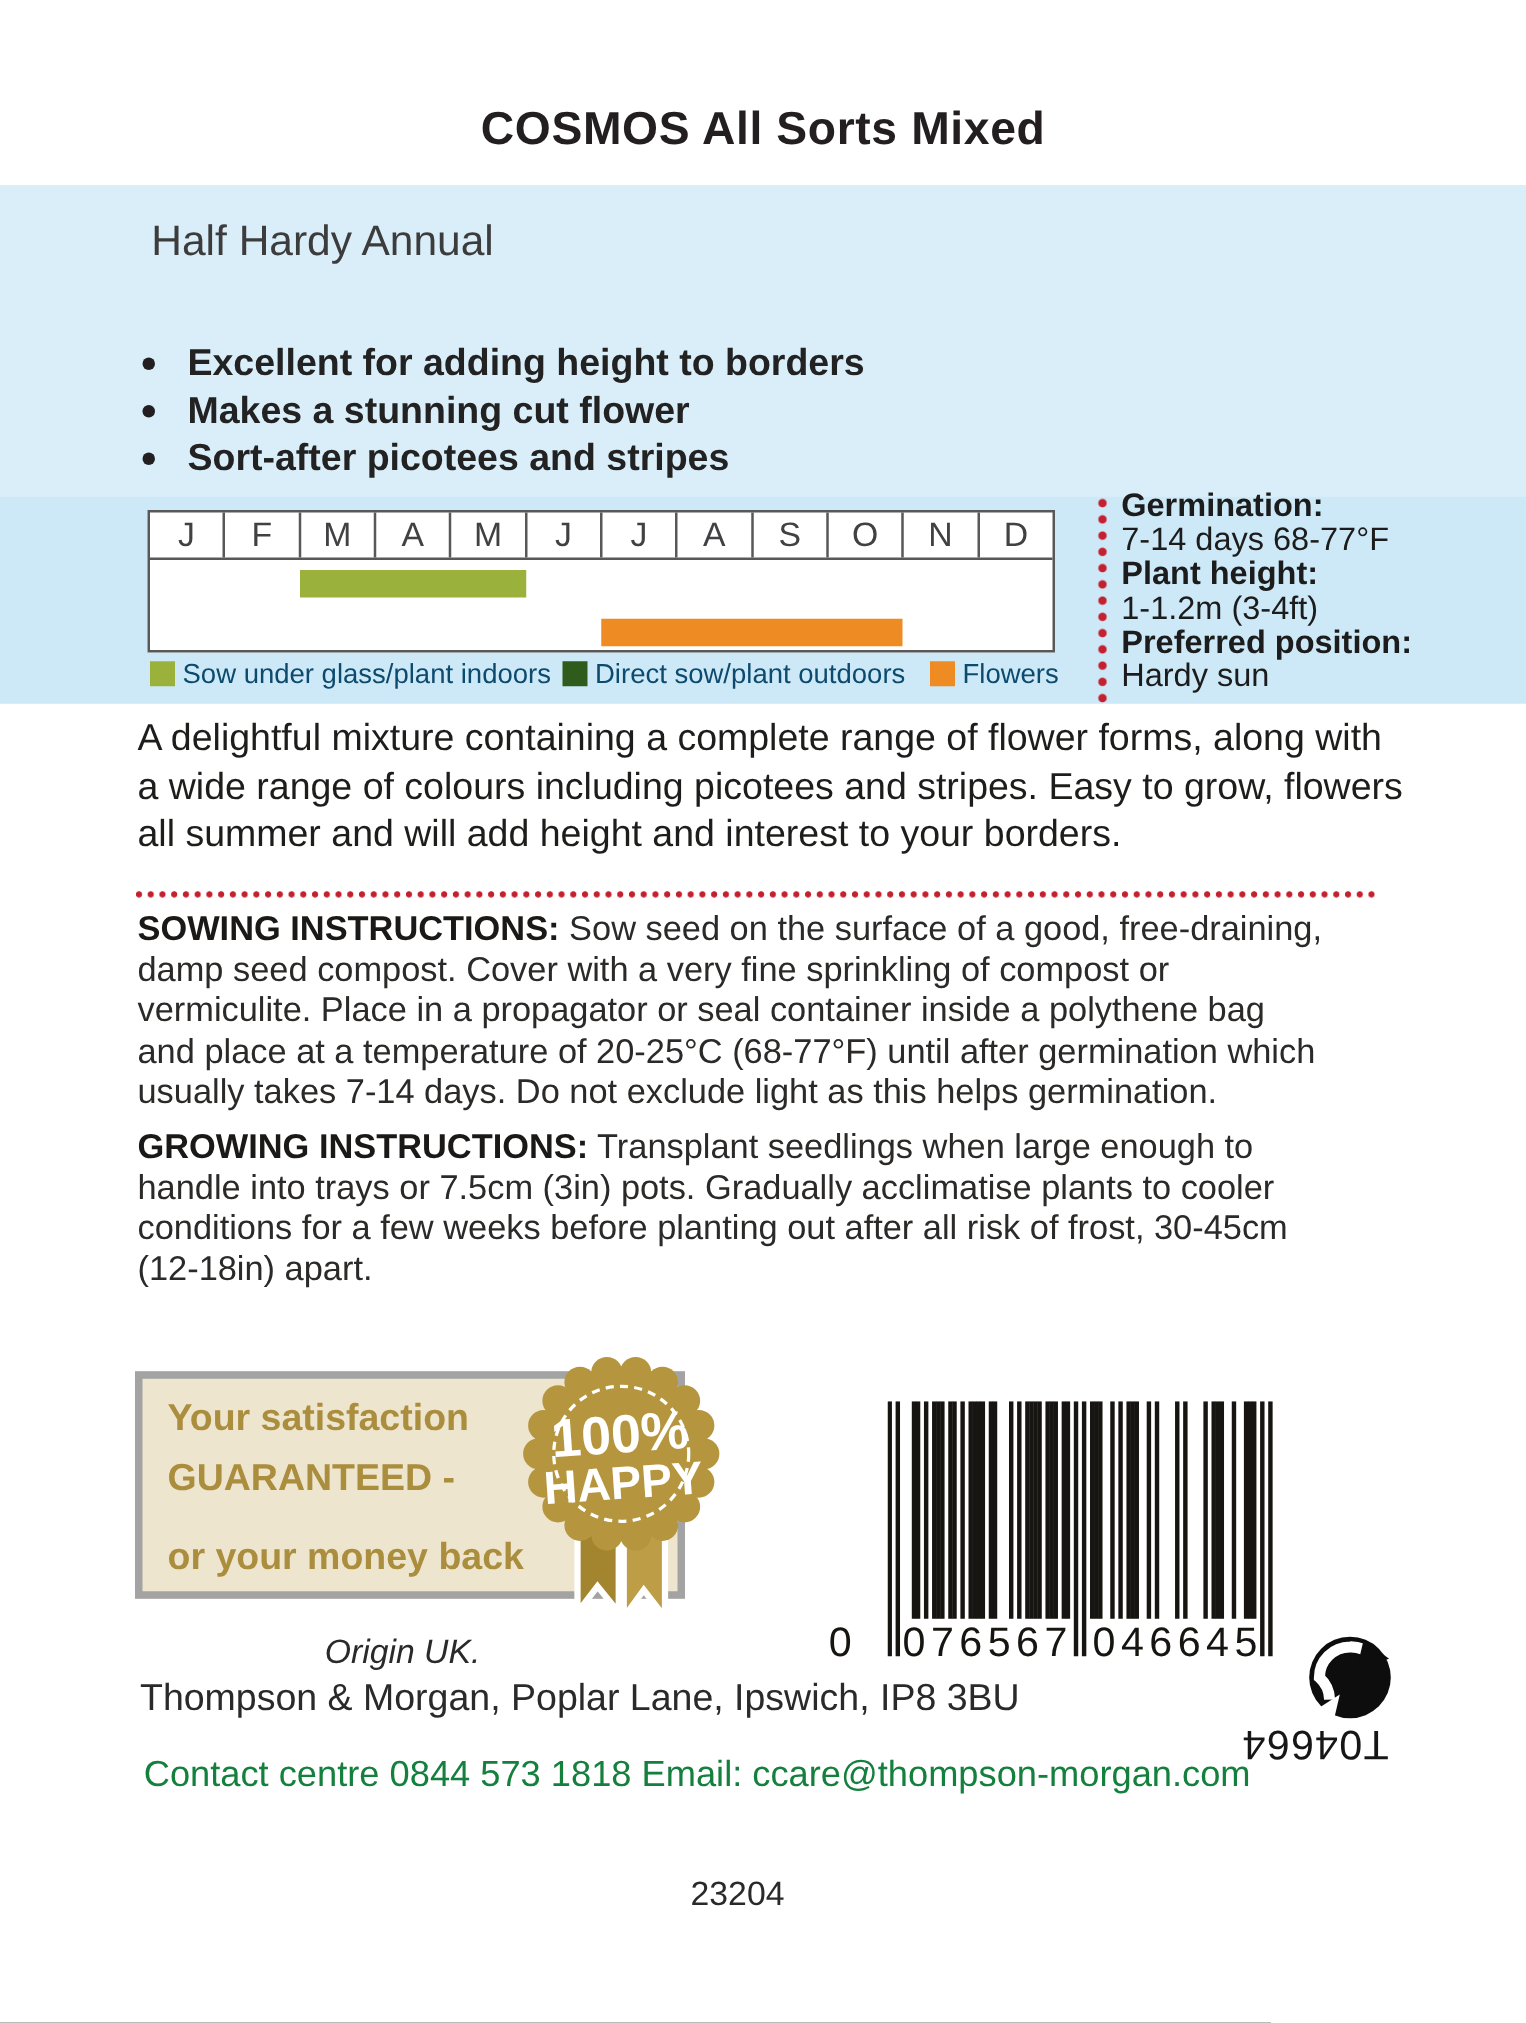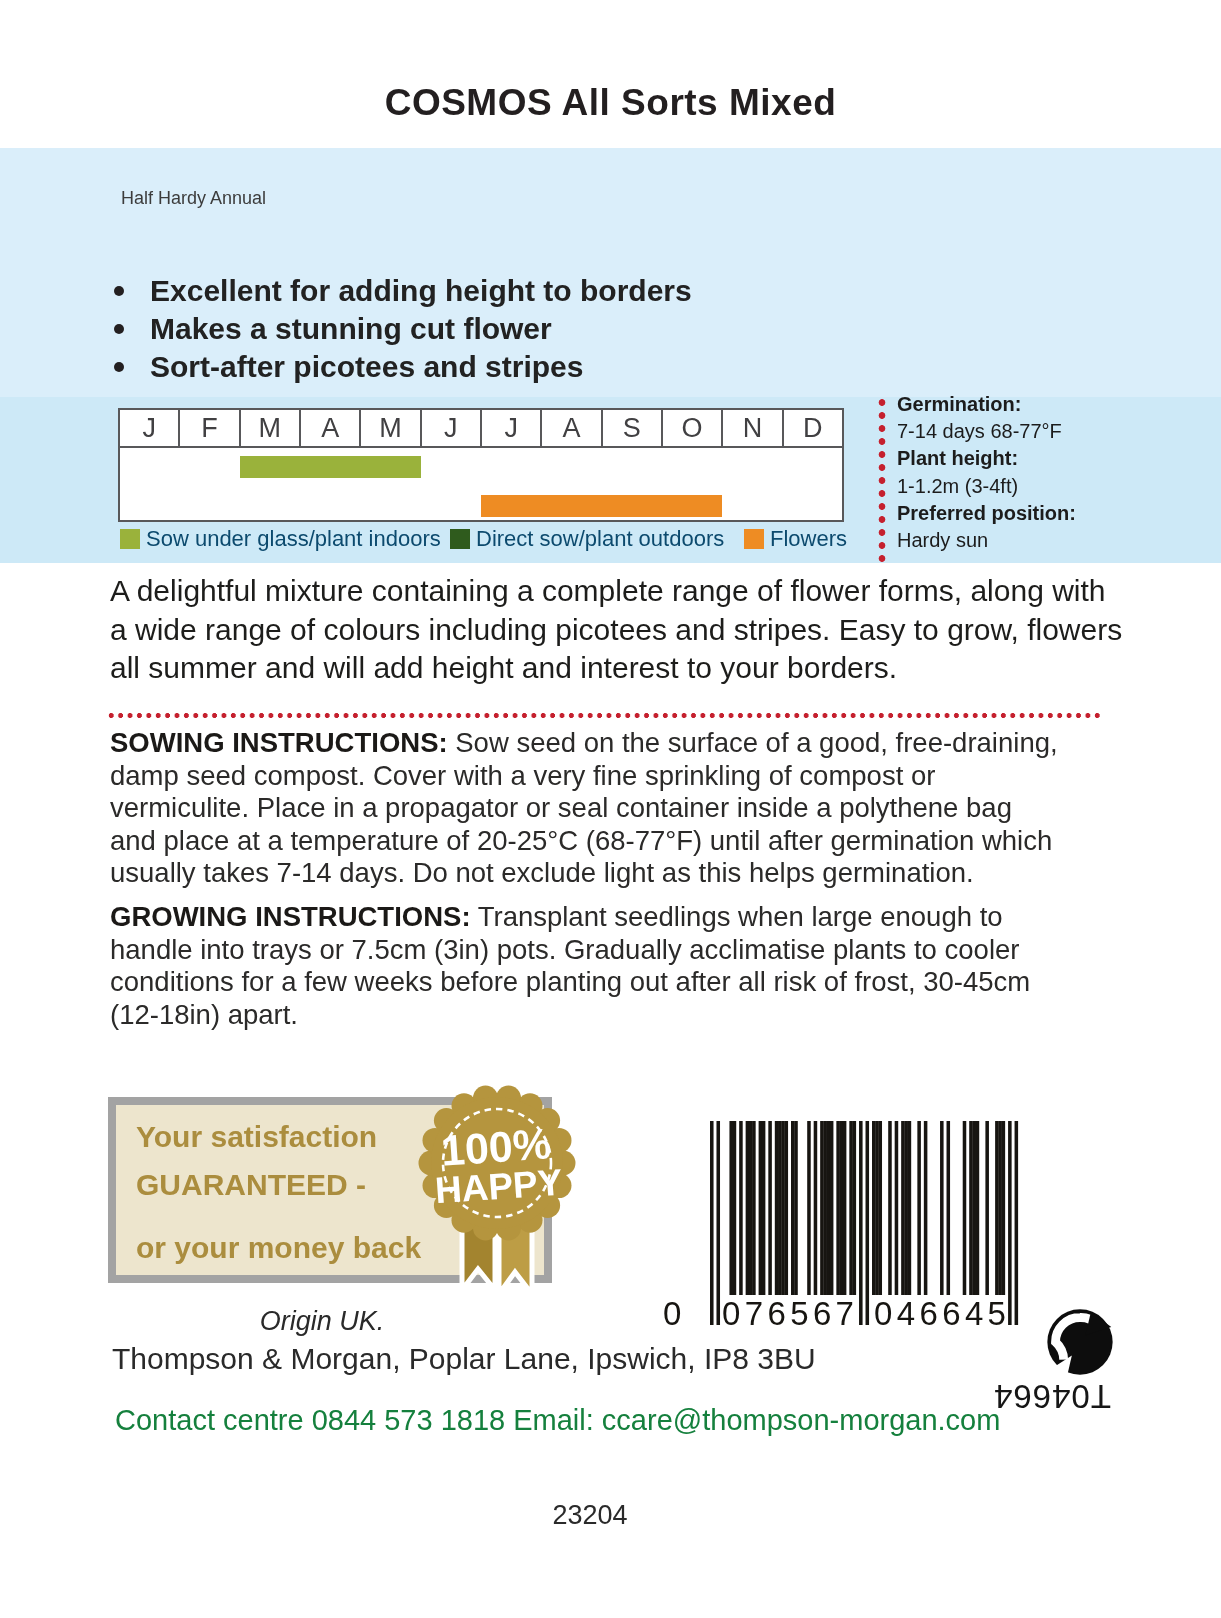--- a/index.html
+++ b/index.html
@@ -7,21 +7,21 @@
         font-family:"Liberation Sans",sans-serif;color:#231f20;overflow:hidden;margin:0 auto;}
   .abs{position:absolute;}
 
   
   #title{left:0;top:82px;width:1221px;text-align:center;font-size:37px;font-weight:bold;letter-spacing:.5px;color:#231f20;}
 
   
   #band-top{left:0;top:148px;width:1221px;height:249px;}
   #band-cal{left:0;top:397px;width:1221px;height:166px;}
 
-  #hardiness{left:121px;top:188px;font-size:18px;color:#3c3c3c;}
+  #hardiness{left:121px;top:174px;font-size:34px;color:#3c3c3c;}
 
   #bullet-list{left:110px;top:272px;width:800px;}
   .bullet-row{display:flex;align-items:center;height:38px;}
   .bullet-dot{width:10px;height:10px;border-radius:50%;background:#231f20;margin:0 26px 0 4px;flex:0 0 auto;}
   .bullet-text{font-size:30px;font-weight:bold;color:#222;white-space:nowrap;}
 
   
   #cal-table{left:118px;top:408px;width:726px;height:114px;border:2px solid #58585a;background:#fff;box-sizing:border-box;}
   #cal-month-row{display:flex;height:36px;border-bottom:2px solid #58585a;}
   .cal-cell{flex:1 1 0;display:flex;align-items:center;justify-content:center;
@@ -38,32 +38,32 @@
 
   
   .dots-v{width:8px;background-image:radial-gradient(circle at 4px 4.5px,#c5202e 3px,rgba(0,0,0,0) 3.7px);
           background-size:8px 13px;background-repeat:repeat-y;}
   #vline{left:878px;top:398px;height:166px;}
   .dots-h{height:7px;background-image:radial-gradient(circle at 3.2px 3.5px,#c5202e 2.2px,rgba(0,0,0,0) 2.8px);
           background-size:9.4px 7px;background-repeat:repeat-x;}
   #hline{left:108px;top:712px;width:992px;}
 
   
-  #grow-info{left:897px;top:391px;width:320px;font-size:20px;line-height:27.2px;color:#1c1c1c;}
+  #grow-info{left:897px;top:391px;width:320px;font-size:26px;line-height:27.2px;color:#1c1c1c;}
   .info-label{font-weight:bold;}
 
   
   #description{left:110px;top:572px;width:1020px;font-size:30px;line-height:38.5px;color:#1d1d1b;}
   .instr{width:955px;font-size:27.5px;line-height:32.5px;color:#2b2a29;}
   #sowing{left:110px;top:727px;}
   #growing{left:110px;top:901px;}
   .instr-head{font-weight:bold;color:#1b1917;}
 
   
-  #badge-box{left:108px;top:1097px;width:428px;height:170px;background:#ede5cd;border:8px solid #a3a3a3;}
+  #badge-box{left:108px;top:1097px;width:428px;height:170px;background:#ede5cd;border:6px solid #a3a3a3;}
   .badge-line{position:absolute;left:20px;font-size:30px;font-weight:bold;color:#ab8d3e;white-space:nowrap;}
   #badge-l1{top:15px;} #badge-l2{top:63px;} #badge-l3{top:126px;}
   #rosette{left:402px;top:1078px;}
 
   
   #origin{left:222px;top:1306px;width:200px;text-align:center;font-size:27px;font-style:italic;color:#2a2a2a;}
   #address{left:112px;top:1342px;font-size:30px;color:#2a2a2a;white-space:nowrap;}
   #contact{left:115px;top:1384px;font-size:29px;color:#15803d;white-space:nowrap;margin-top:20px;}
   #batch{left:0;top:1500px;width:1180px;text-align:center;font-size:27px;color:#2a2a2a;}
 

